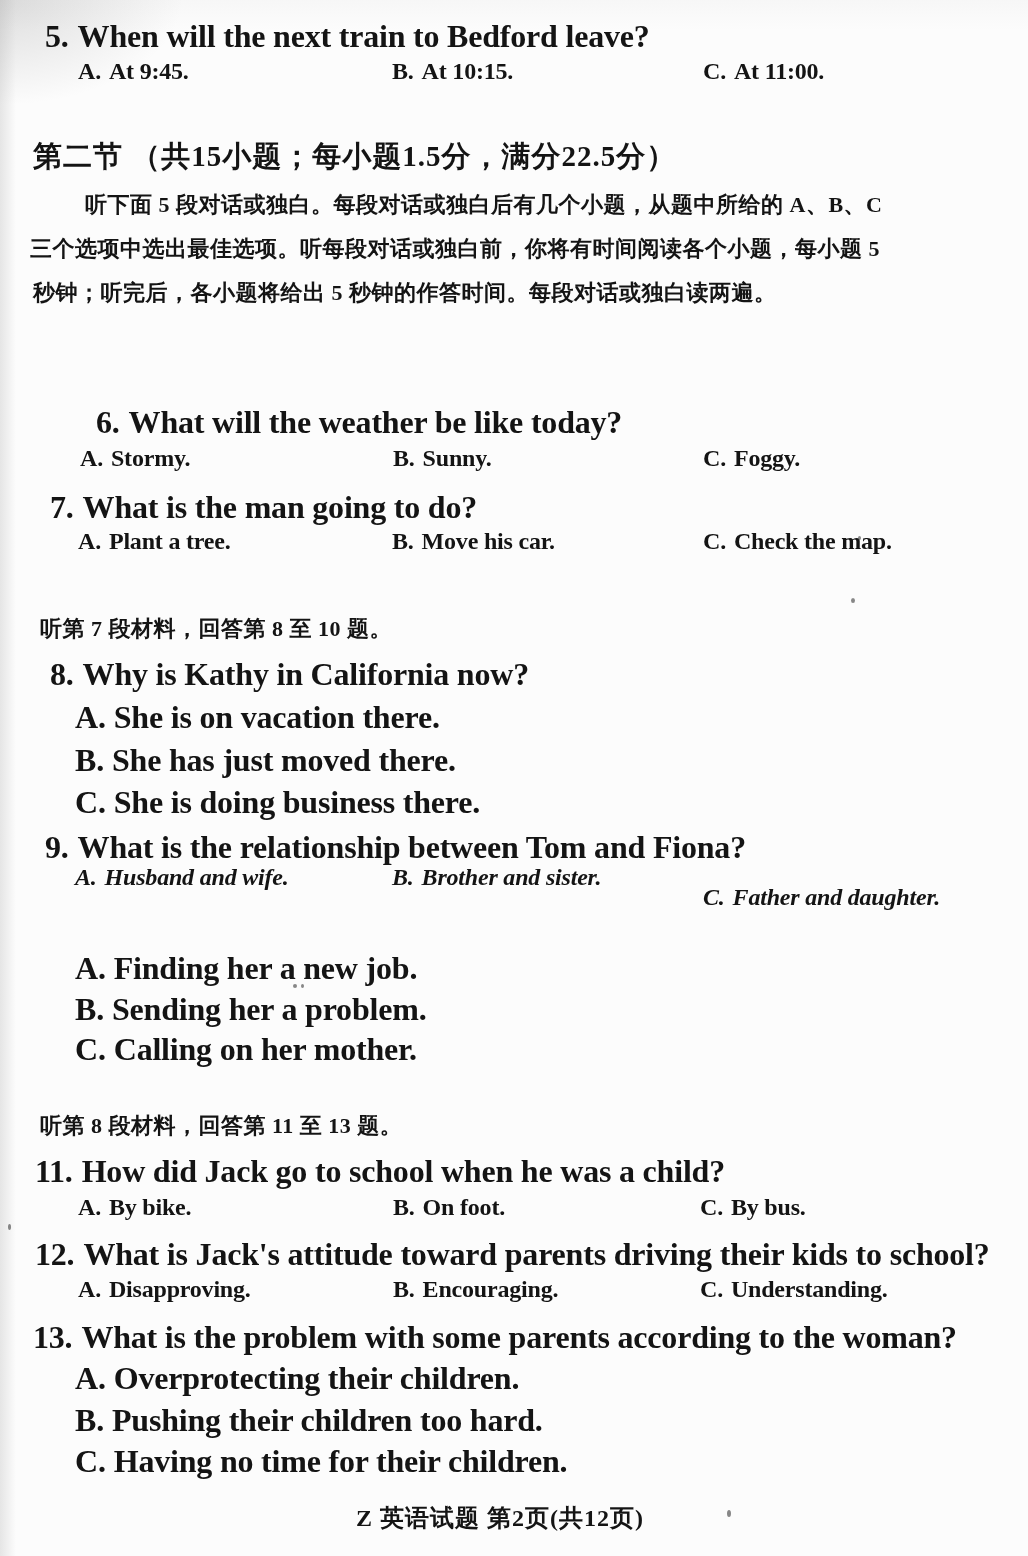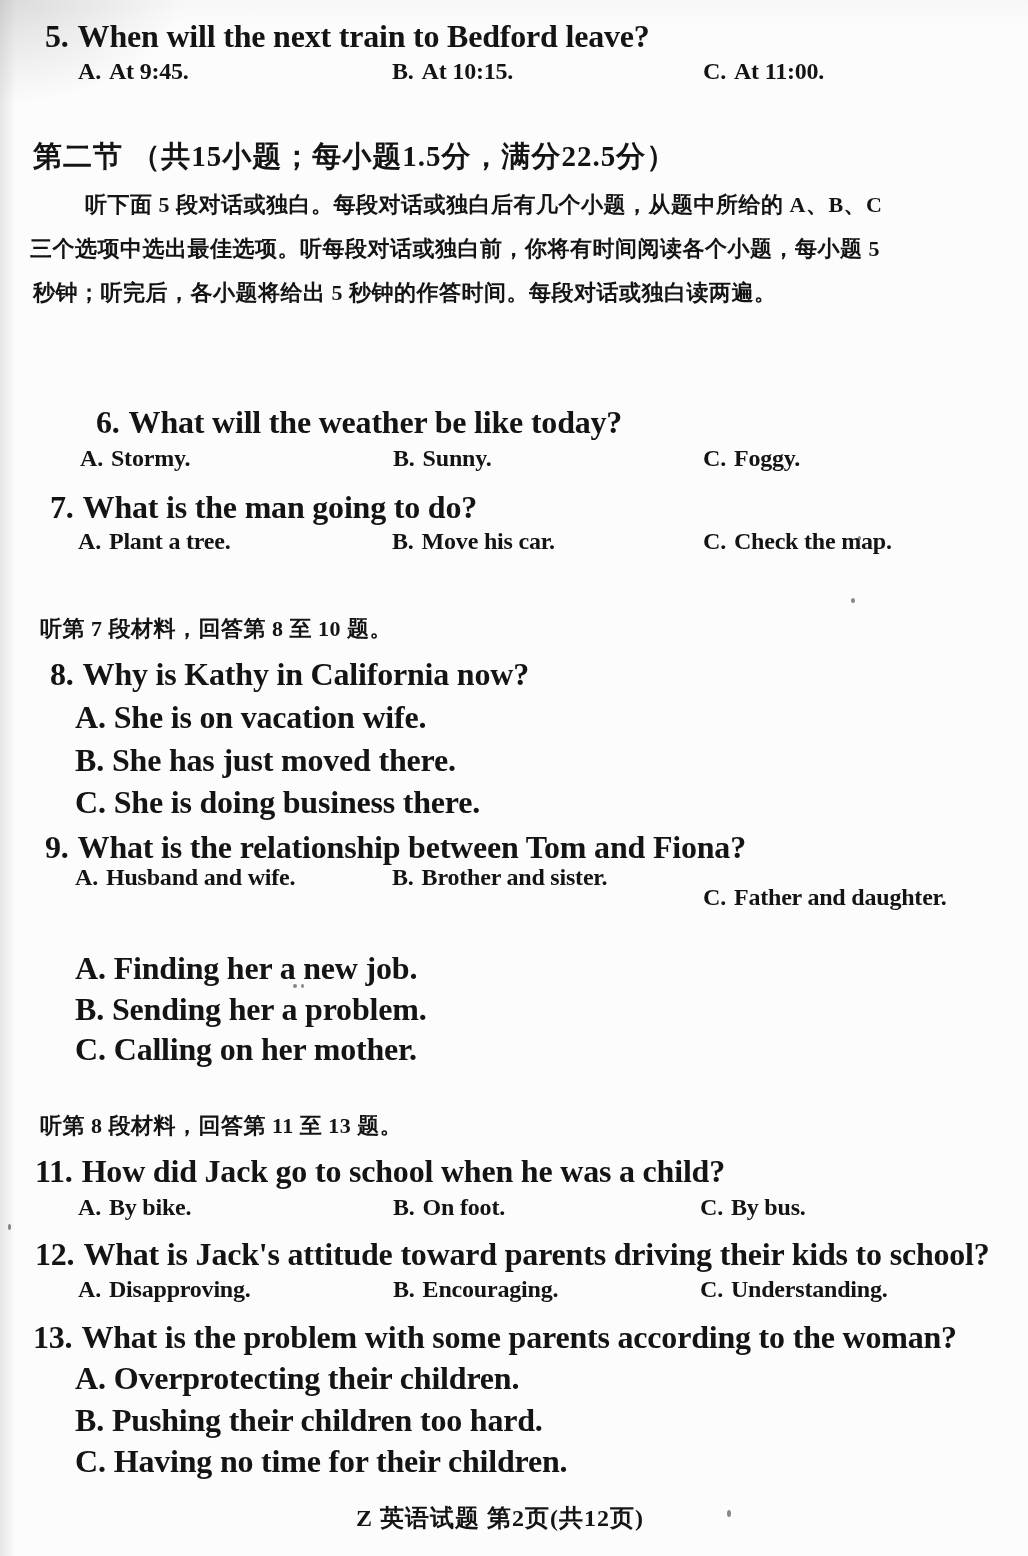--- a/index.html
+++ b/index.html
@@ -76,33 +76,33 @@
     <span class="opt" style="left:392px;"><span class="optlabel">B.</span><span>Move his car.</span></span>
     <span class="opt" style="left:703px;"><span class="optlabel">C.</span><span>Check the map.</span></span>
   </div>
 
   <div class="line zh" style="top:616px;left:40px;">听第 7 段材料，回答第 8 至 10 题。</div>
 
   <div class="line" style="top:656px;left:50px;">
     <span class="qnum">8.</span><span>Why is Kathy in California now?</span>
   </div>
   <div class="line" style="top:699px;left:75px;">
-    <span class="optlabel">A.</span><span>She is on vacation wife.</span>
+    <span class="optlabel">A.</span><span>She is on vacation there.</span>
   </div>
   <div class="line" style="top:784px;left:75px;">
     <span class="optlabel">C.</span><span>She is doing business there.</span>
   </div>
   <div class="line" style="top:742px;left:75px;">
     <span class="optlabel">B.</span><span>She has just moved there.</span>
   </div>
 
   <div class="line" style="top:829px;left:45px;">
     <span class="qnum">9.</span><span>What is the relationship between Tom and Fiona?</span>
   </div>
-  <div class="opt-row" style="top:864px;">
+  <div class="opt-row" style="top:864px;font-style:italic;">
     <span class="opt" style="left:75px;"><span class="optlabel">A.</span><span>Husband and wife.</span></span>
     <span class="opt" style="left:392px;"><span class="optlabel">B.</span><span>Brother and sister.</span></span>
     <span class="opt" style="left:703px;margin-top:20px;"><span class="optlabel">C.</span><span>Father and daughter.</span></span>
   </div>
 
   <div class="line" style="top:950px;left:75px;">
     <span class="optlabel">A.</span><span>Finding her a new job.</span>
   </div>
   <div class="line" style="top:991px;left:75px;">
     <span class="optlabel">B.</span><span>Sending her a problem.</span>

